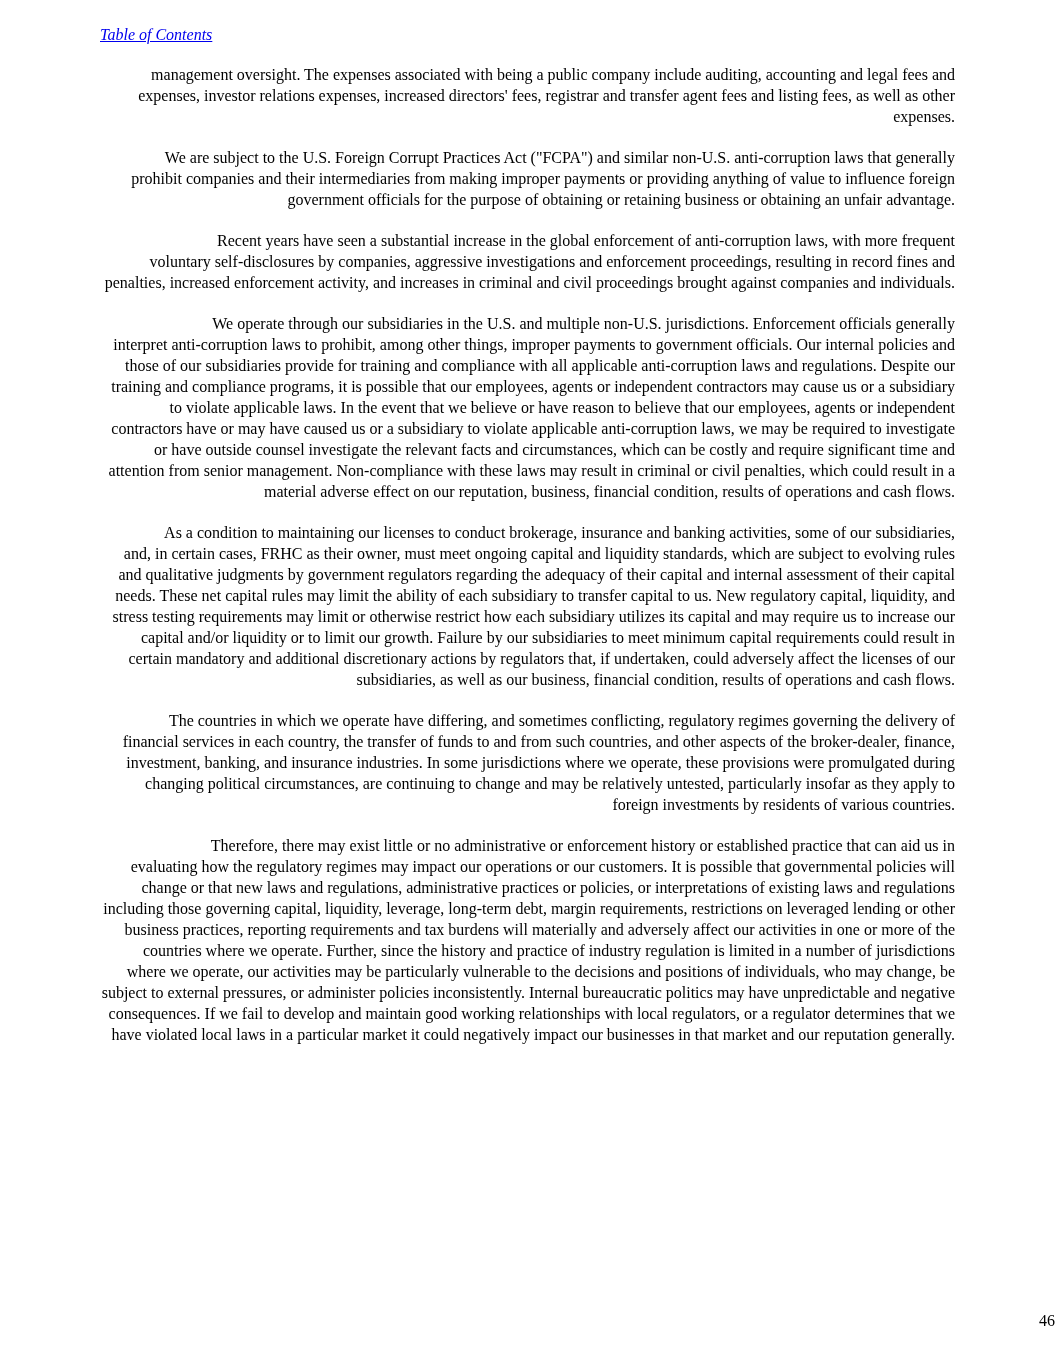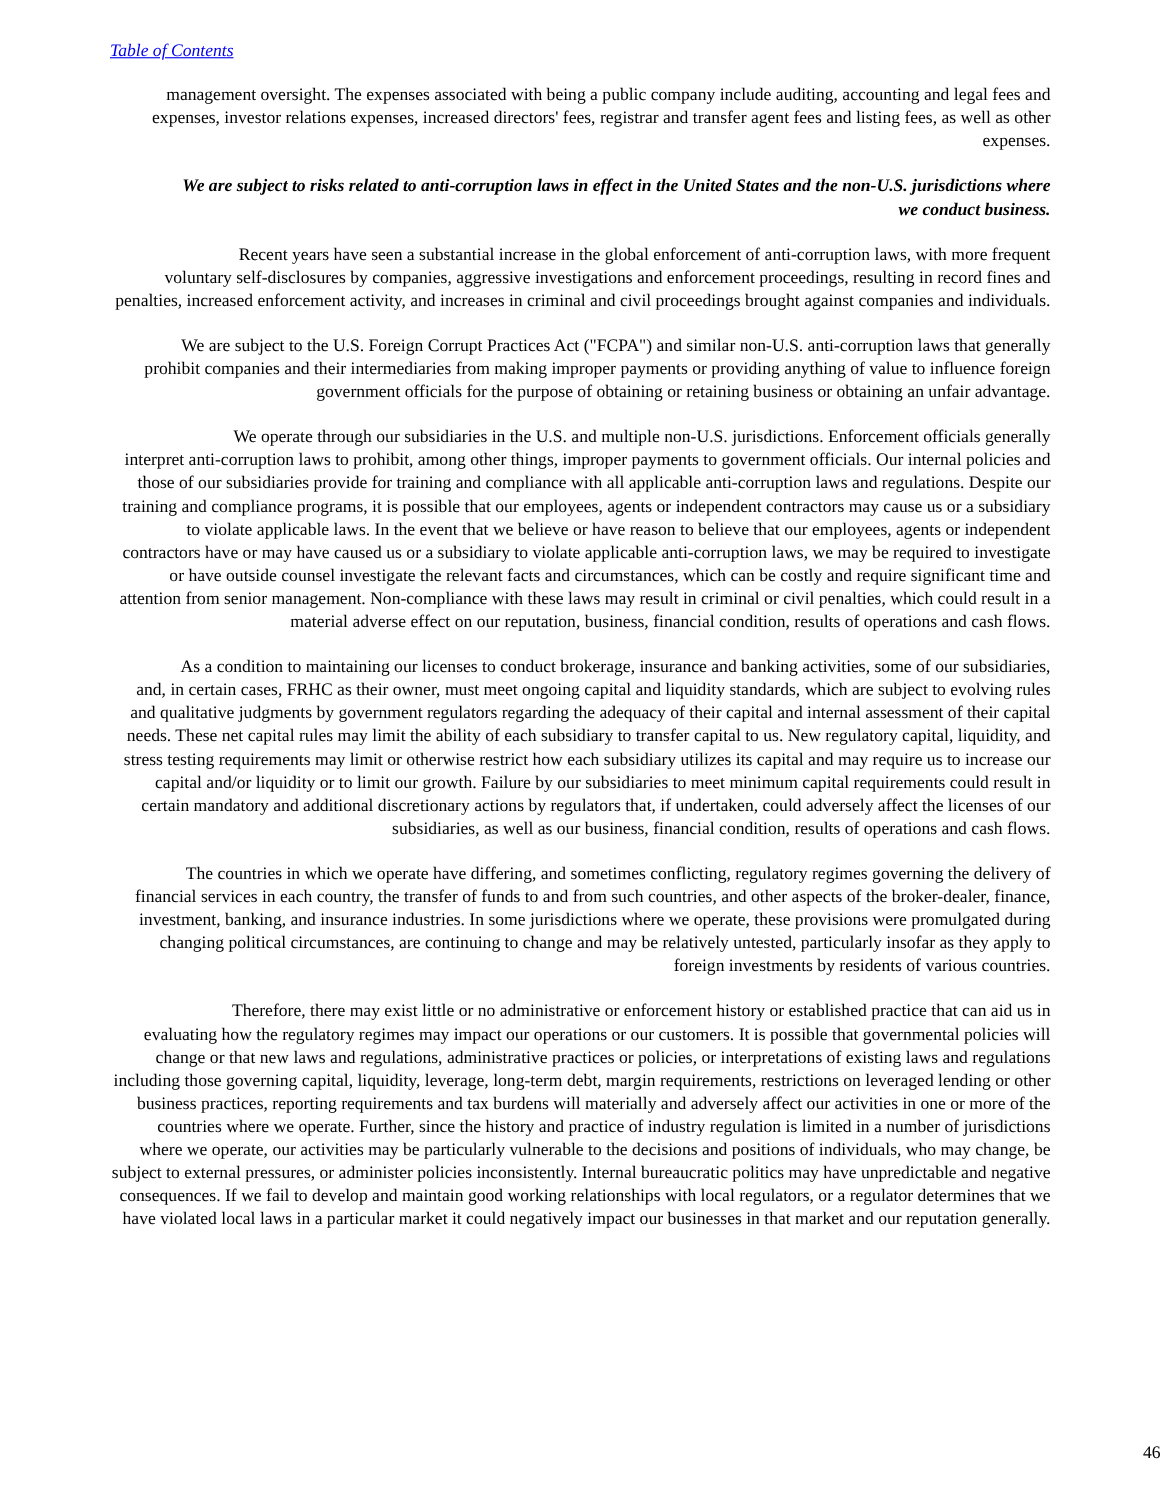--- a/index.html
+++ b/index.html
@@ -12,21 +12,21 @@
     height: 1365px;
     position: relative;
     overflow: hidden;
     font-family: "Liberation Serif", serif;
     color: #000000;
   }
   .doc {
     padding: 26px 100px 0 100px;
   }
   .toc-link-row {
-    margin: 12px 0 6px 0;
+    margin: 0 0 6px 0;
   }
   .toc-link {
     font-size: 16px;
     font-style: italic;
     color: #0000EE;
     text-decoration: underline;
     cursor: pointer;
   }
   .doc p {
     font-size: 16px;
@@ -56,25 +56,24 @@
 <body>
 
 <div class="doc">
 
   <div class="toc-link-row">
     <a class="toc-link" href="#">Table of Contents</a>
   </div>
 
   <p>management oversight. The expenses associated with being a public company include auditing, accounting and legal fees and expenses, investor relations expenses, increased directors' fees, registrar and transfer agent fees and listing fees, as well as other expenses.</p>
 
-  <p class="heading">We are subject to risks related to anti-corruption laws in effect in the United States and the non-U.S. jurisdictions where we conduct business.</p>
+
+  <p class="indent">We are subject to the U.S. Foreign Corrupt Practices Act ("FCPA") and similar non-U.S. anti-corruption laws that generally prohibit companies and their intermediaries from making improper payments or providing anything of value to influence foreign government officials for the purpose of obtaining or retaining business or obtaining an unfair advantage.</p>
 
   <p class="indent">Recent years have seen a substantial increase in the global enforcement of anti-corruption laws, with more frequent voluntary self-disclosures by companies, aggressive investigations and enforcement proceedings, resulting in record fines and penalties, increased enforcement activity, and increases in criminal and civil proceedings brought against companies and individuals.</p>
-
-  <p class="indent">We are subject to the U.S. Foreign Corrupt Practices Act ("FCPA") and similar non-U.S. anti-corruption laws that generally prohibit companies and their intermediaries from making improper payments or providing anything of value to influence foreign government officials for the purpose of obtaining or retaining business or obtaining an unfair advantage.</p>
 
   <p class="indent">We operate through our subsidiaries in the U.S. and multiple non-U.S. jurisdictions. Enforcement officials generally interpret anti-corruption laws to prohibit, among other things, improper payments to government officials. Our internal policies and those of our subsidiaries provide for training and compliance with all applicable anti-corruption laws and regulations. Despite our training and compliance programs, it is possible that our employees, agents or independent contractors may cause us or a subsidiary to violate applicable laws. In the event that we believe or have reason to believe that our employees, agents or independent contractors have or may have caused us or a subsidiary to violate applicable anti-corruption laws, we may be required to investigate or have outside counsel investigate the relevant facts and circumstances, which can be costly and require significant time and attention from senior management. Non-compliance with these laws may result in criminal or civil penalties, which could result in a material adverse effect on our reputation, business, financial condition, results of operations and cash flows.</p>
 
 
   <p class="indent">As a condition to maintaining our licenses to conduct brokerage, insurance and banking activities, some of our subsidiaries, and, in certain cases, FRHC as their owner, must meet ongoing capital and liquidity standards, which are subject to evolving rules and qualitative judgments by government regulators regarding the adequacy of their capital and internal assessment of their capital needs. These net capital rules may limit the ability of each subsidiary to transfer capital to us. New regulatory capital, liquidity, and stress testing requirements may limit or otherwise restrict how each subsidiary utilizes its capital and may require us to increase our capital and/or liquidity or to limit our growth. Failure by our subsidiaries to meet minimum capital requirements could result in certain mandatory and additional discretionary actions by regulators that, if undertaken, could adversely affect the licenses of our subsidiaries, as well as our business, financial condition, results of operations and cash flows.</p>
 
 
   <p class="indent">The countries in which we operate have differing, and sometimes conflicting, regulatory regimes governing the delivery of financial services in each country, the transfer of funds to and from such countries, and other aspects of the broker-dealer, finance, investment, banking, and insurance industries. In some jurisdictions where we operate, these provisions were promulgated during changing political circumstances, are continuing to change and may be relatively untested, particularly insofar as they apply to foreign investments by residents of various countries.</p>
 
   <p class="indent">Therefore, there may exist little or no administrative or enforcement history or established practice that can aid us in evaluating how the regulatory regimes may impact our operations or our customers. It is possible that governmental policies will change or that new laws and regulations, administrative practices or policies, or interpretations of existing laws and regulations including those governing capital, liquidity, leverage, long-term debt, margin requirements, restrictions on leveraged lending or other business practices, reporting requirements and tax burdens will materially and adversely affect our activities in one or more of the countries where we operate. Further, since the history and practice of industry regulation is limited in a number of jurisdictions where we operate, our activities may be particularly vulnerable to the decisions and positions of individuals, who may change, be subject to external pressures, or administer policies inconsistently. Internal bureaucratic politics may have unpredictable and negative consequences. If we fail to develop and maintain good working relationships with local regulators, or a regulator determines that we have violated local laws in a particular market it could negatively impact our businesses in that market and our reputation generally.</p>

